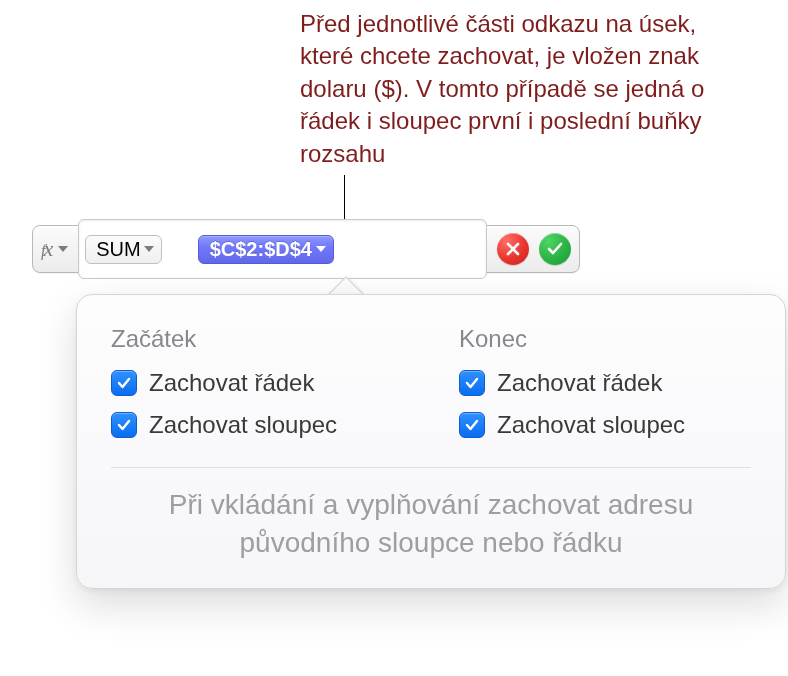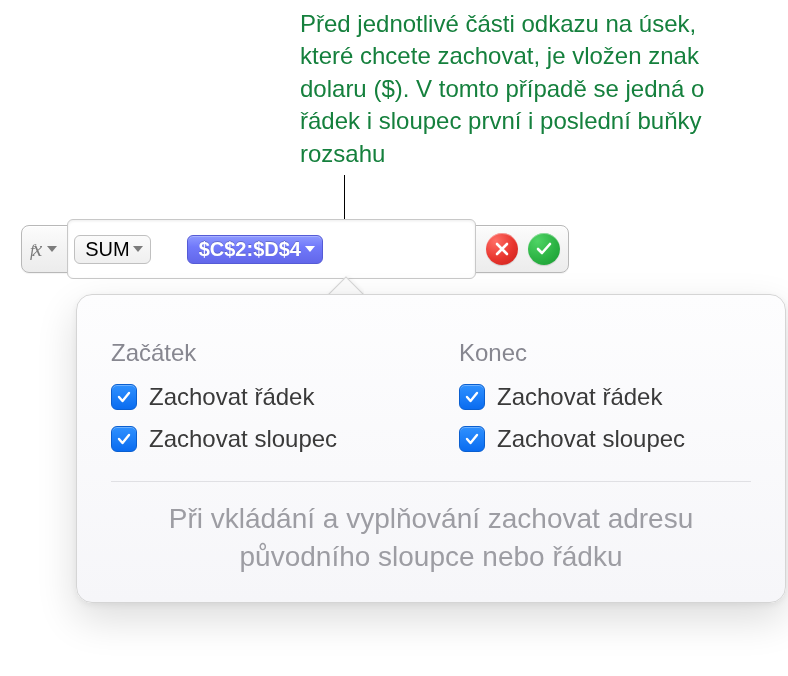--- a/index.html
+++ b/index.html
@@ -1,27 +1,27 @@
 <!DOCTYPE html>
 <html><head>
 <meta charset="utf-8">
 <style>
   html,body{margin:0;padding:0;width:788px;height:676px;background:#fff;font-family:-apple-system,"Helvetica Neue",Helvetica,Arial,sans-serif;color:#000;}
   .canvas{position:relative;width:788px;height:676px;}
 
   
   .annot{
     position:absolute;left:300px;top:8px;width:448px;
-    font-size:24px;line-height:1.35;color:#15803d;
+    font-size:24px;line-height:1.35;color:#7f1d1d;
   }
   
   .leader{position:absolute;left:344px;top:175px;width:1px;height:52px;background:#000;}
 
   
-  .bar-wrap{position:absolute;left:21px;top:225px;width:548px;}
+  .bar-wrap{position:absolute;left:32px;top:225px;width:548px;}
   .fbar{
     display:flex;align-items:center;height:46px;
     border:1px solid #b8b8b8;border-radius:8px;
     background:linear-gradient(#fcfcfc,#f4f4f4 45%,#ececec);
     box-shadow:inset 0 1px 0 #fff,0 1px 1px rgba(0,0,0,.05);
     padding:0 8px;gap:10px;
   }
   .fx{display:flex;align-items:center;gap:5px;color:#7a7a7a;font-size:20px;font-style:italic;font-family:"Times New Roman",serif;}
   .fx .f{font-size:16px;}
   .fx .x{font-size:22px;font-style:italic;margin-left:-2px;}
@@ -66,21 +66,21 @@
   .poptail::before{
     content:"";position:absolute;left:4px;top:8px;width:30px;height:30px;
     background:#fbfbfb;border:1px solid #d5d5d5;transform:rotate(45deg);
     box-shadow:0 -2px 4px rgba(0,0,0,.04);
   }
   .pop{
     position:absolute;left:76px;top:294px;width:640px;
     background:linear-gradient(#fdfdfe,#f6f6f9);
     border:1px solid #d5d5d5;border-radius:16px;
     box-shadow:0 16px 40px rgba(0,0,0,.14),0 2px 6px rgba(0,0,0,.06);
-    padding:44px 34px 26px;
+    padding:30px 34px 26px;
   }
   .cols{display:flex;gap:56px;}
   .col{flex:1;}
   .col h4{margin:0 0 16px 0;font-size:24px;font-weight:400;color:#878790;}
   .row{display:flex;align-items:center;gap:12px;margin:0 0 14px 0;font-size:24px;color:#3a3a3a;}
   .cb{
     width:24px;height:24px;border-radius:6px;
     background:linear-gradient(#2f91ff,#0a6cf0);
     border:1px solid #0a5fd0;
     display:flex;align-items:center;justify-content:center;

